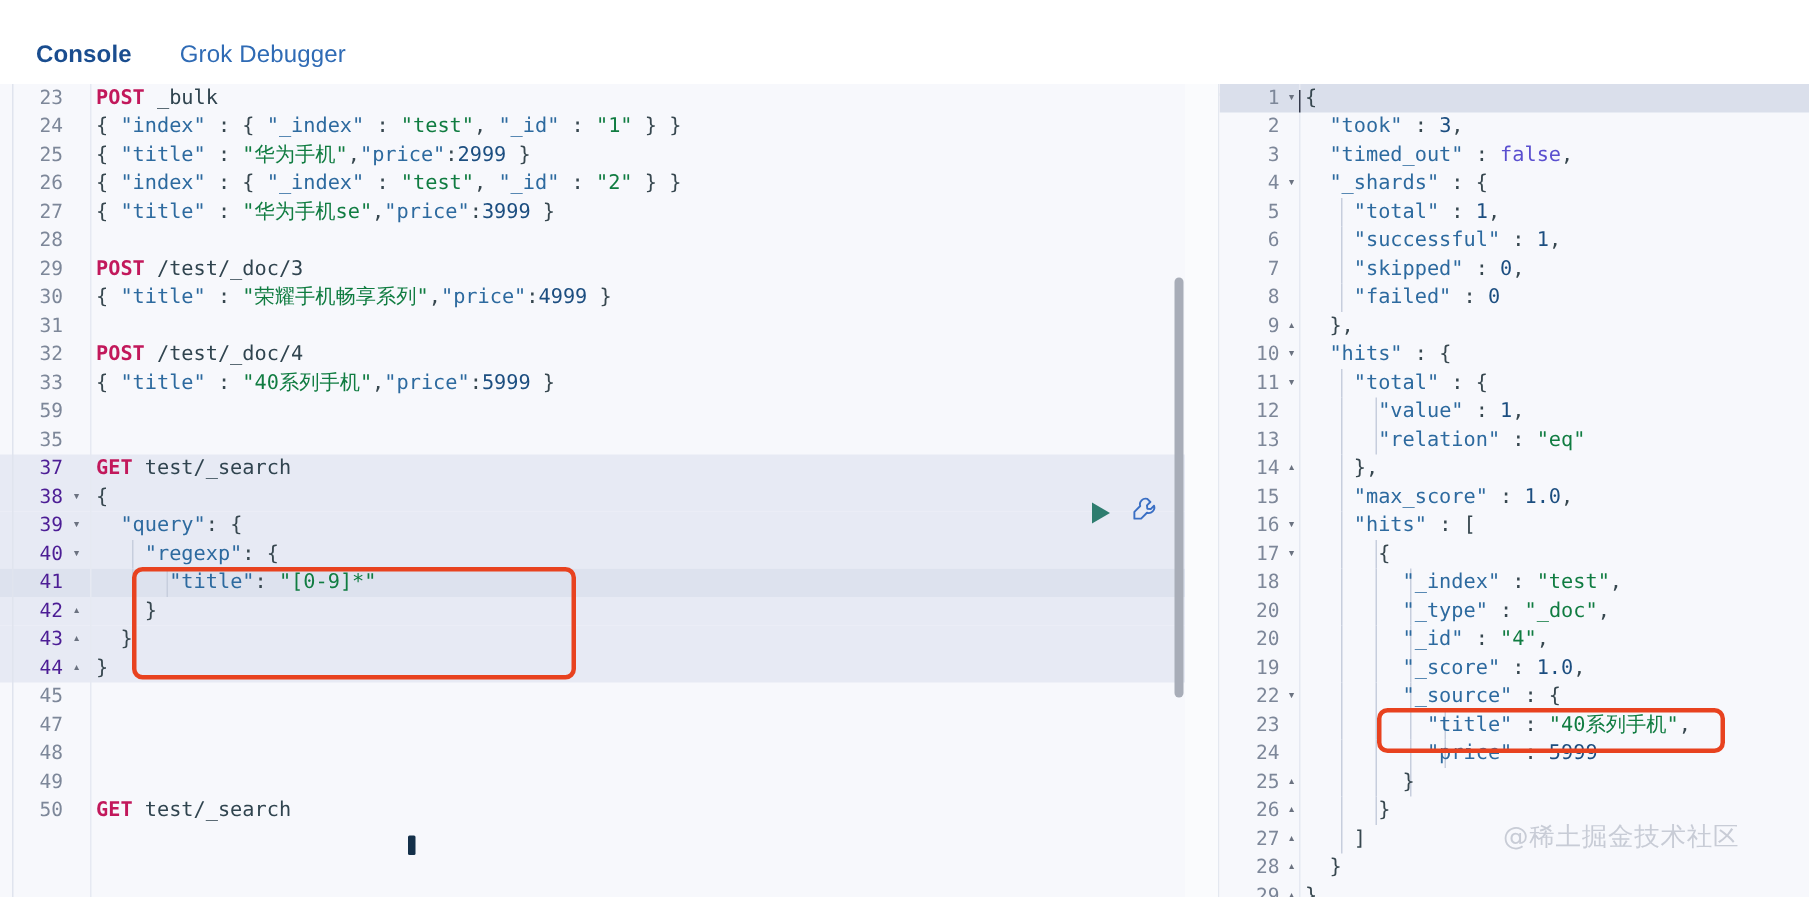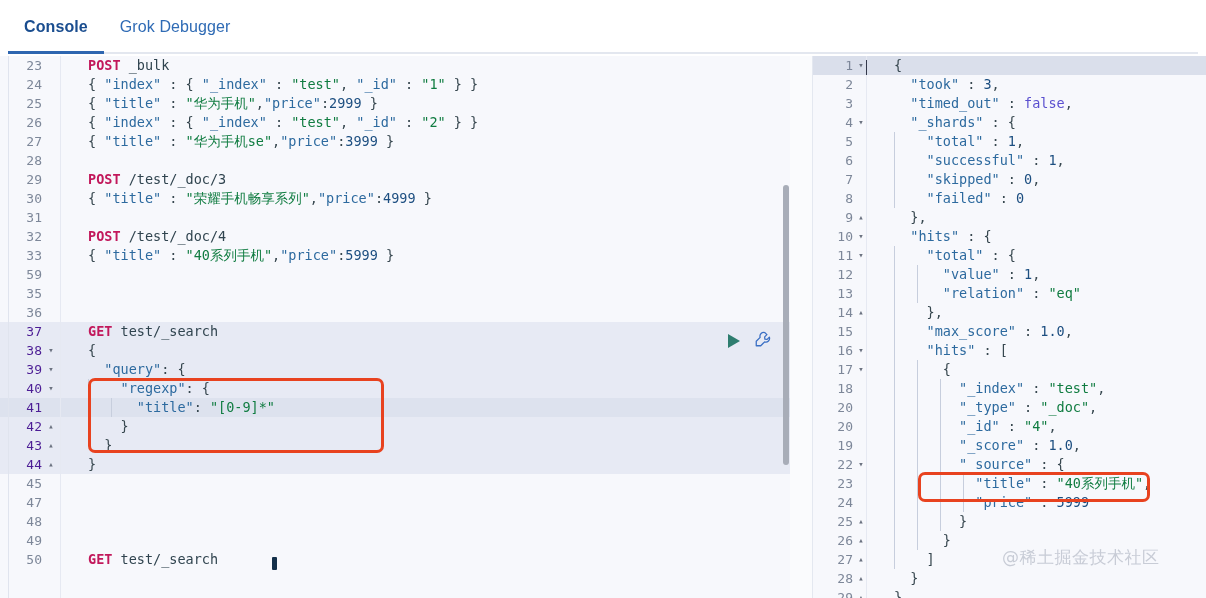--- a/index.html
+++ b/index.html
@@ -6,21 +6,21 @@
   html, body {
     width: 1206px; height: 598px;
     background: #ffffff;
     font-family: "Liberation Sans", sans-serif;
     overflow: hidden;
   }
   #app { position: relative; width: 1206px; height: 598px; background: #fff; }
 
   
   .tabbar {
-    position: absolute; left: 0; top: 0; width: 1206px; height: 54px;
+    position: absolute; left: 0; top: 10px; width: 1206px; height: 54px;
     background: #ffffff;
   }
   .tabbar-underline {
     position: absolute; left: 8px; top: 52px; width: 1190px; height: 2px;
     background: #e3e7ef;
   }
   .tabs { position: absolute; left: 8px; top: 0; height: 54px; display: flex; align-items: center; }
   .tab {
     position: relative; height: 54px; display: flex; align-items: center;
     padding: 0 16px; font-size: 16px; color: #2f6bb5; cursor: pointer;
@@ -72,21 +72,21 @@
   }
   .row .ln {
     position: absolute; left: 0; width: 42px; text-align: right;
     color: #7d8799; font-size: 13px;
     font-family: "DejaVu Sans Mono", "Liberation Mono", monospace;
   }
   .row .fold {
     position: absolute; left: 46px; width: 10px; text-align: center;
     color: #6b7governing; color: #6b7280; font-size: 9px;
   }
-  .row .txt { position: absolute; left: 64px; margin-left: 24px; }
+  .row .txt { position: absolute; left: 64px; }
   .pane-right .row .ln { left: 0; width: 40px; }
   .pane-right .row .fold { left: 43px; }
   .pane-right .row .txt { left: 57px; }
 
   
   .row.req-active { background: #e7eaf4; }
   .row.cursor-line { background: #dde2ee; }
   .row.sel-line { background: #dadfeb; }
   .row.req-active .ln, .row.cursor-line .ln { color: #4c1d95; }
 
@@ -162,21 +162,20 @@
         <div class="row"><span class="ln">26</span><span class="txt"><span class="p">{ </span><span class="k">"index"</span><span class="p"> : { </span><span class="k">"_index"</span><span class="p"> : </span><span class="s">"test"</span><span class="p">, </span><span class="k">"_id"</span><span class="p"> : </span><span class="s">"2"</span><span class="p"> } }</span></span></div>
         <div class="row"><span class="ln">27</span><span class="txt"><span class="p">{ </span><span class="k">"title"</span><span class="p"> : </span><span class="s">"华为手机se"</span><span class="p">,</span><span class="k">"price"</span><span class="p">:</span><span class="n">3999</span><span class="p"> }</span></span></div>
         <div class="row"><span class="ln">28</span><span class="txt"></span></div>
         <div class="row"><span class="ln">29</span><span class="txt"><span class="m">POST</span><span class="u"> /test/_doc/3</span></span></div>
         <div class="row"><span class="ln">30</span><span class="txt"><span class="p">{ </span><span class="k">"title"</span><span class="p"> : </span><span class="s">"荣耀手机畅享系列"</span><span class="p">,</span><span class="k">"price"</span><span class="p">:</span><span class="n">4999</span><span class="p"> }</span></span></div>
         <div class="row"><span class="ln">31</span><span class="txt"></span></div>
         <div class="row"><span class="ln">32</span><span class="txt"><span class="m">POST</span><span class="u"> /test/_doc/4</span></span></div>
         <div class="row"><span class="ln">33</span><span class="txt"><span class="p">{ </span><span class="k">"title"</span><span class="p"> : </span><span class="s">"40系列手机"</span><span class="p">,</span><span class="k">"price"</span><span class="p">:</span><span class="n">5999</span><span class="p"> }</span></span></div>
         <div class="row"><span class="ln">59</span><span class="txt"></span></div>
         <div class="row"><span class="ln">35</span><span class="txt"></span></div>
-        <div class="row"><span class="ln">36</span><span class="txt"></span></div>
         <div class="row req-active"><span class="ln">37</span><span class="txt"><span class="m">GET</span><span class="u"> test/_search</span></span></div>
         <div class="row req-active"><span class="ln">38</span><span class="fold">▾</span><span class="txt"><span class="p">{</span></span></div>
         <div class="row req-active"><span class="ln">39</span><span class="fold">▾</span><span class="txt"><span class="p">  </span><span class="k">"query"</span><span class="p">: {</span></span></div>
         <div class="row req-active"><span class="ln">40</span><span class="fold">▾</span><span class="guide" style="left: 88px;"></span><span class="txt"><span class="p">    </span><span class="k">"regexp"</span><span class="p">: {</span></span></div>
         <div class="row cursor-line"><span class="ln">41</span><span class="guide" style="left: 88px;"></span><span class="guide" style="left: 111px;"></span><span class="txt"><span class="p">      </span><span class="k">"title"</span><span class="p">: </span><span class="s">"[0-9]*"</span></span></div>
         <div class="row req-active"><span class="ln">42</span><span class="fold">▴</span><span class="guide" style="left: 88px;"></span><span class="txt"><span class="p">    }</span></span></div>
         <div class="row req-active"><span class="ln">43</span><span class="fold">▴</span><span class="txt"><span class="p">  }</span></span></div>
         <div class="row req-active"><span class="ln">44</span><span class="fold">▴</span><span class="txt"><span class="p">}</span></span></div>
         <div class="row"><span class="ln">45</span><span class="txt"></span></div>
         <div class="row"><span class="ln">47</span><span class="txt"></span></div>

